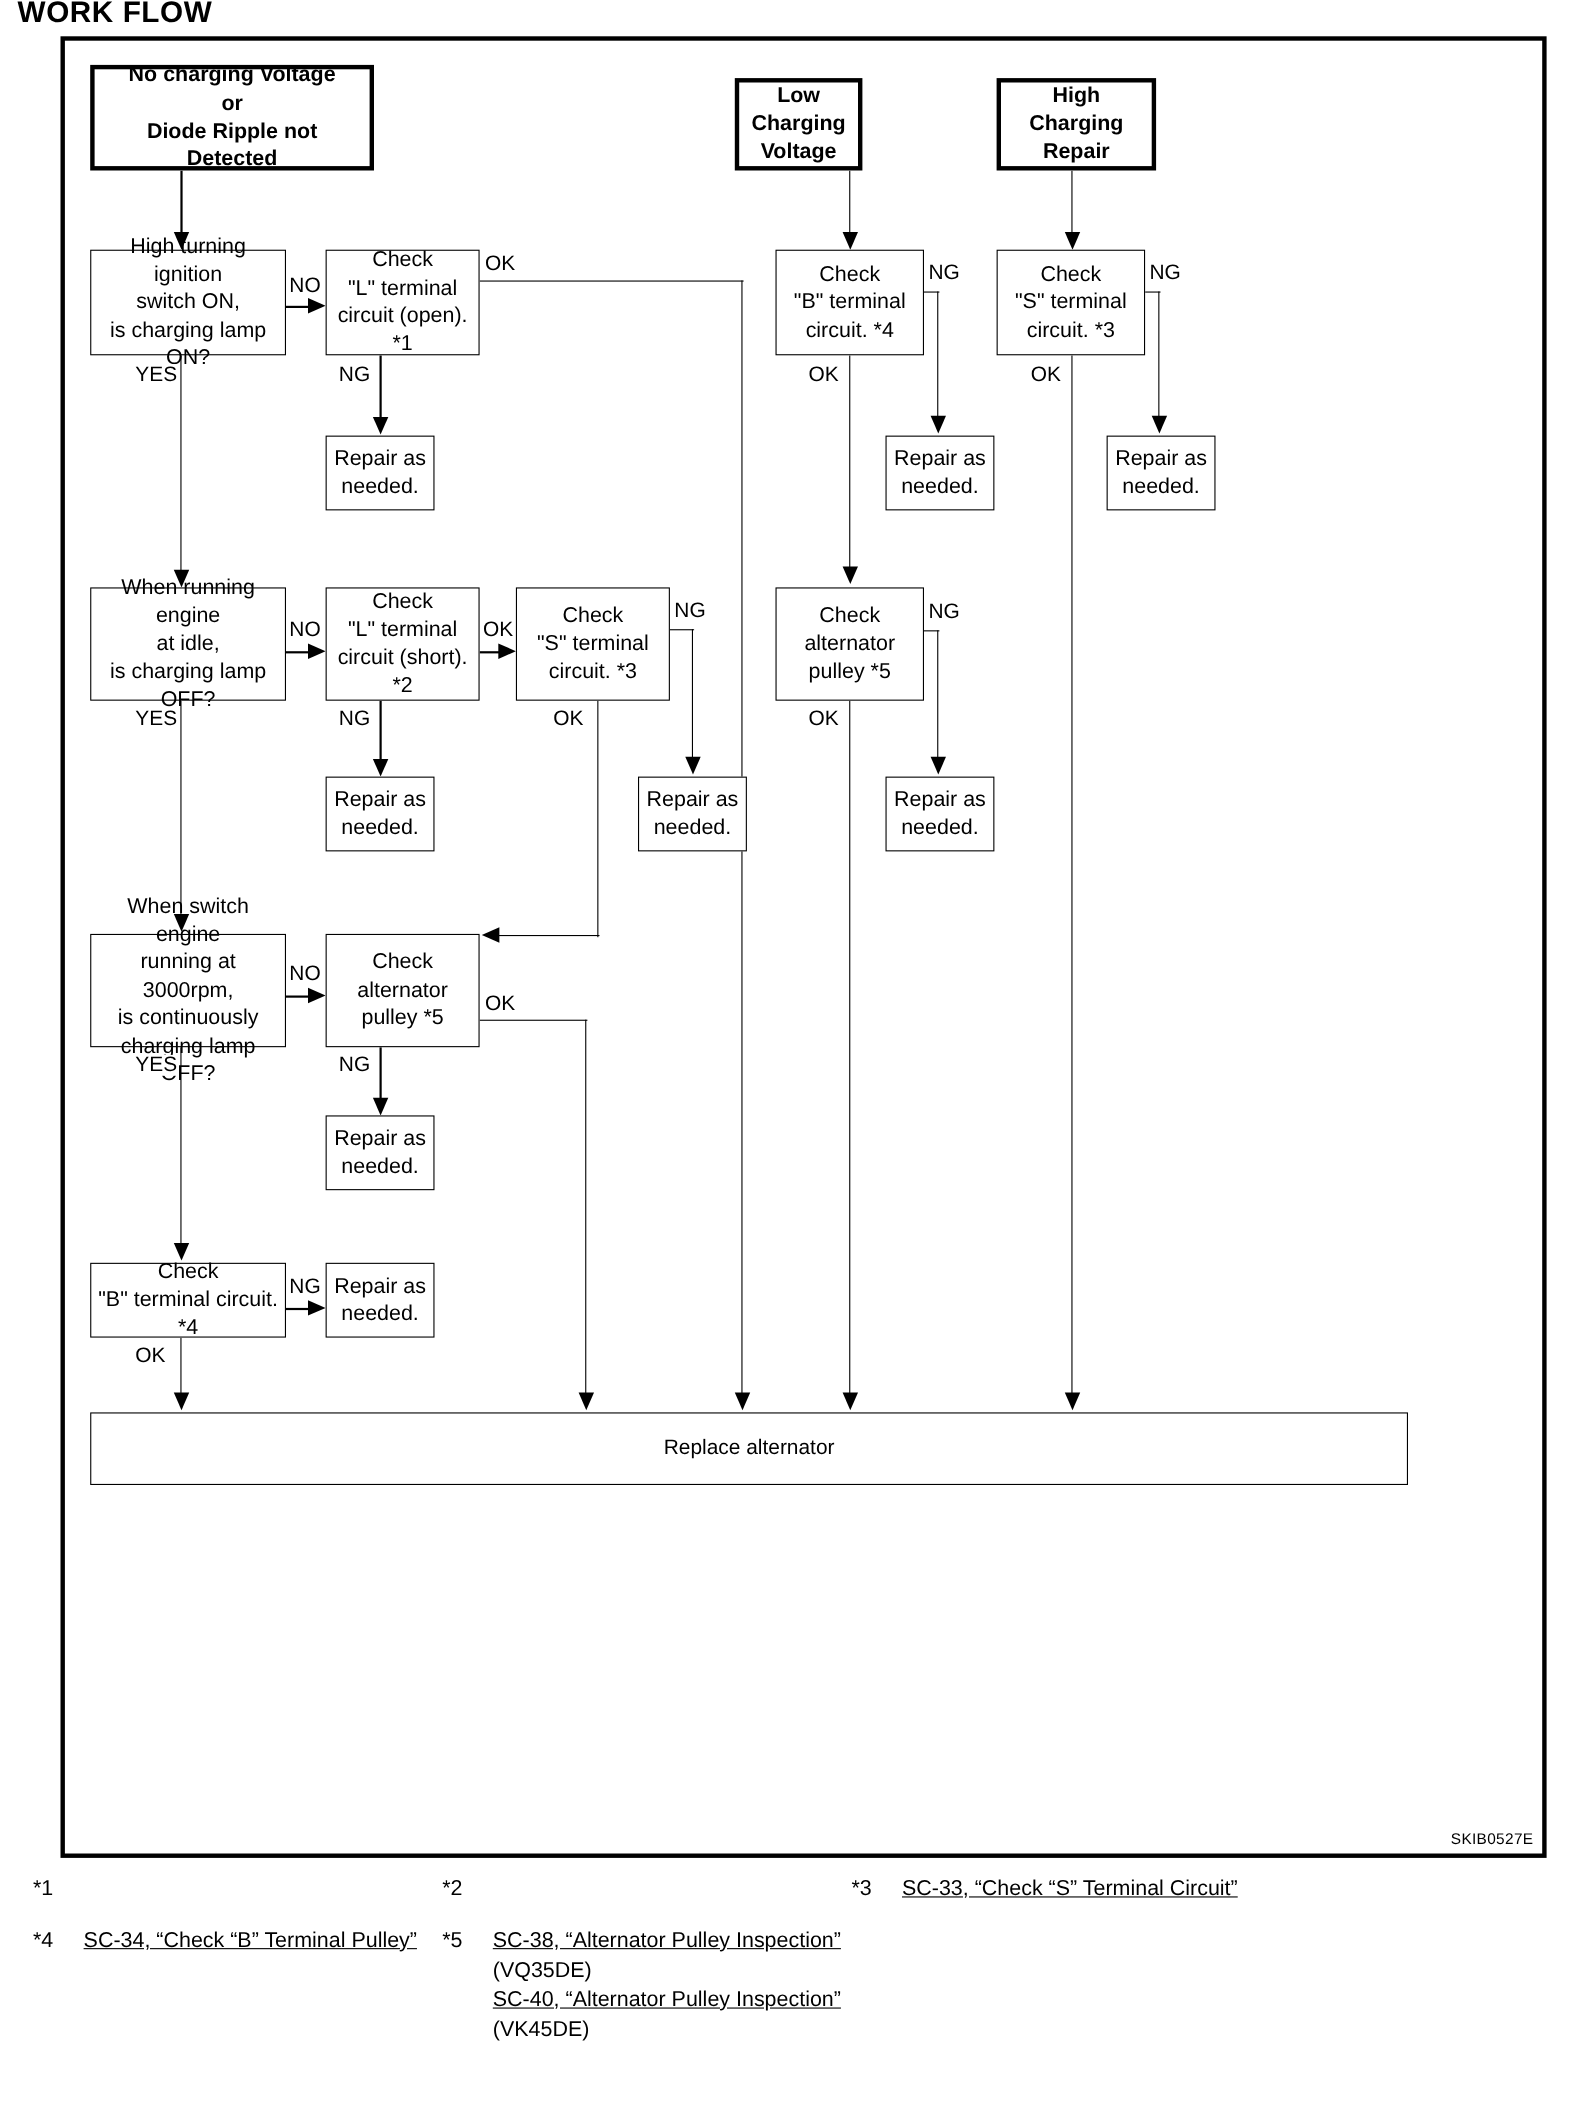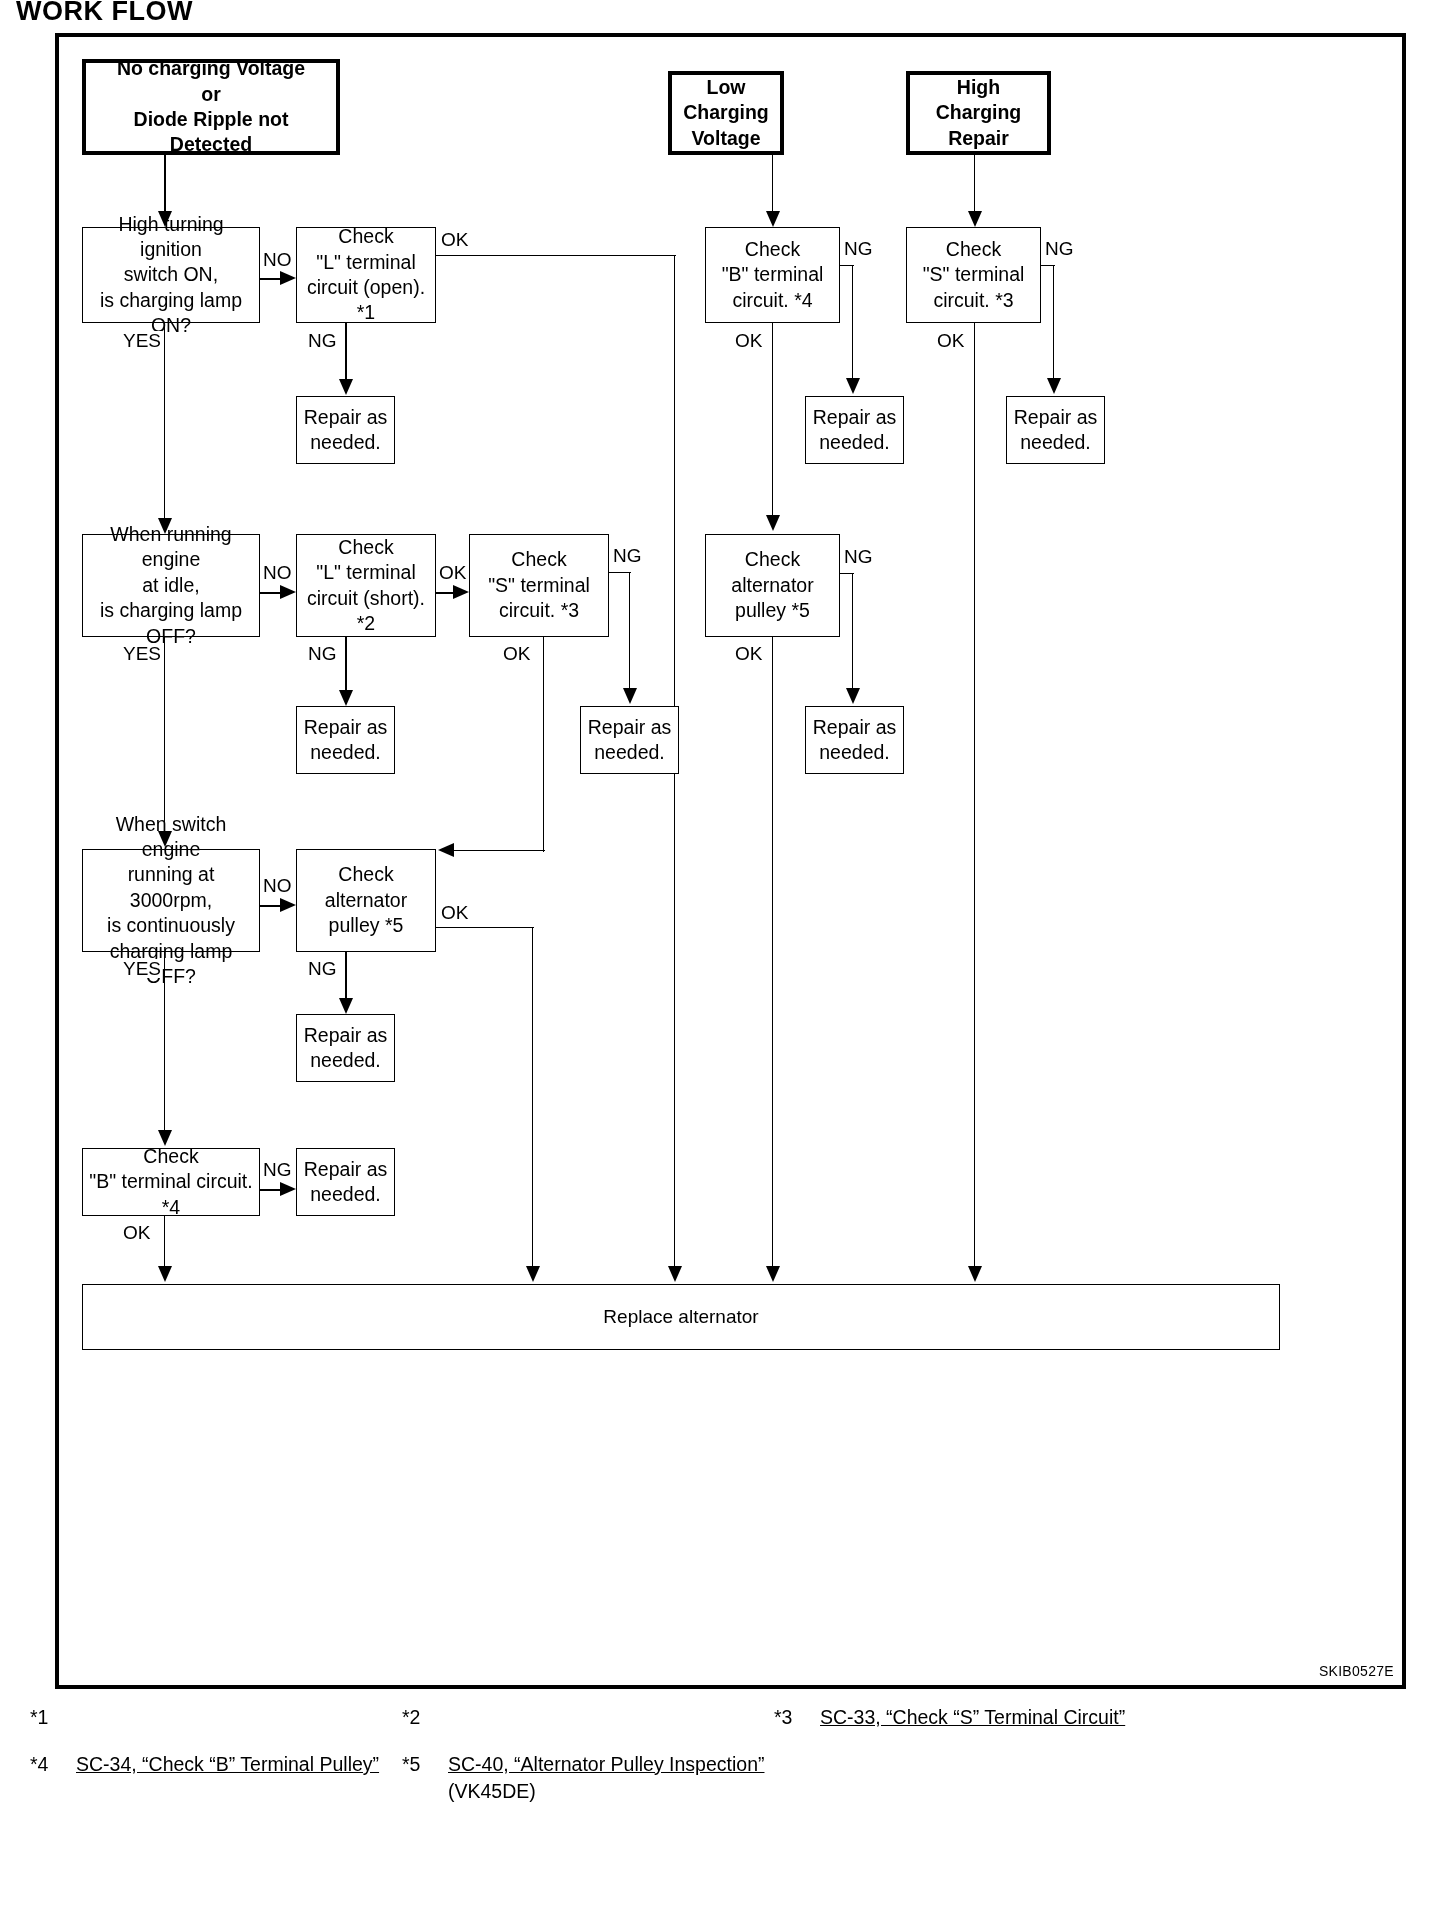--- a/index.html
+++ b/index.html
@@ -309,19 +309,22 @@
 
   <div class="note-row" style="margin-top:14px;">
     <div class="note-cell c1">
       <div class="note-mark">*4</div>
       <div class="note-body u">SC-34, “Check “B” Terminal Pulley”</div>
     </div>
     <div class="note-cell c2">
       <div class="note-mark">*5</div>
       <div class="note-body">
         <div>
+          <span class="u">SC-38, “Alternator Pulley Inspection”</span><span> (VQ35DE)</span>
+        </div>
+        <div>
           <span class="u">SC-40, “Alternator Pulley Inspection”</span><span> (VK45DE)</span>
         </div>
       </div>
     </div>
     <div class="note-cell c3"></div>
   </div>
 </div>
 
 </body></html>

